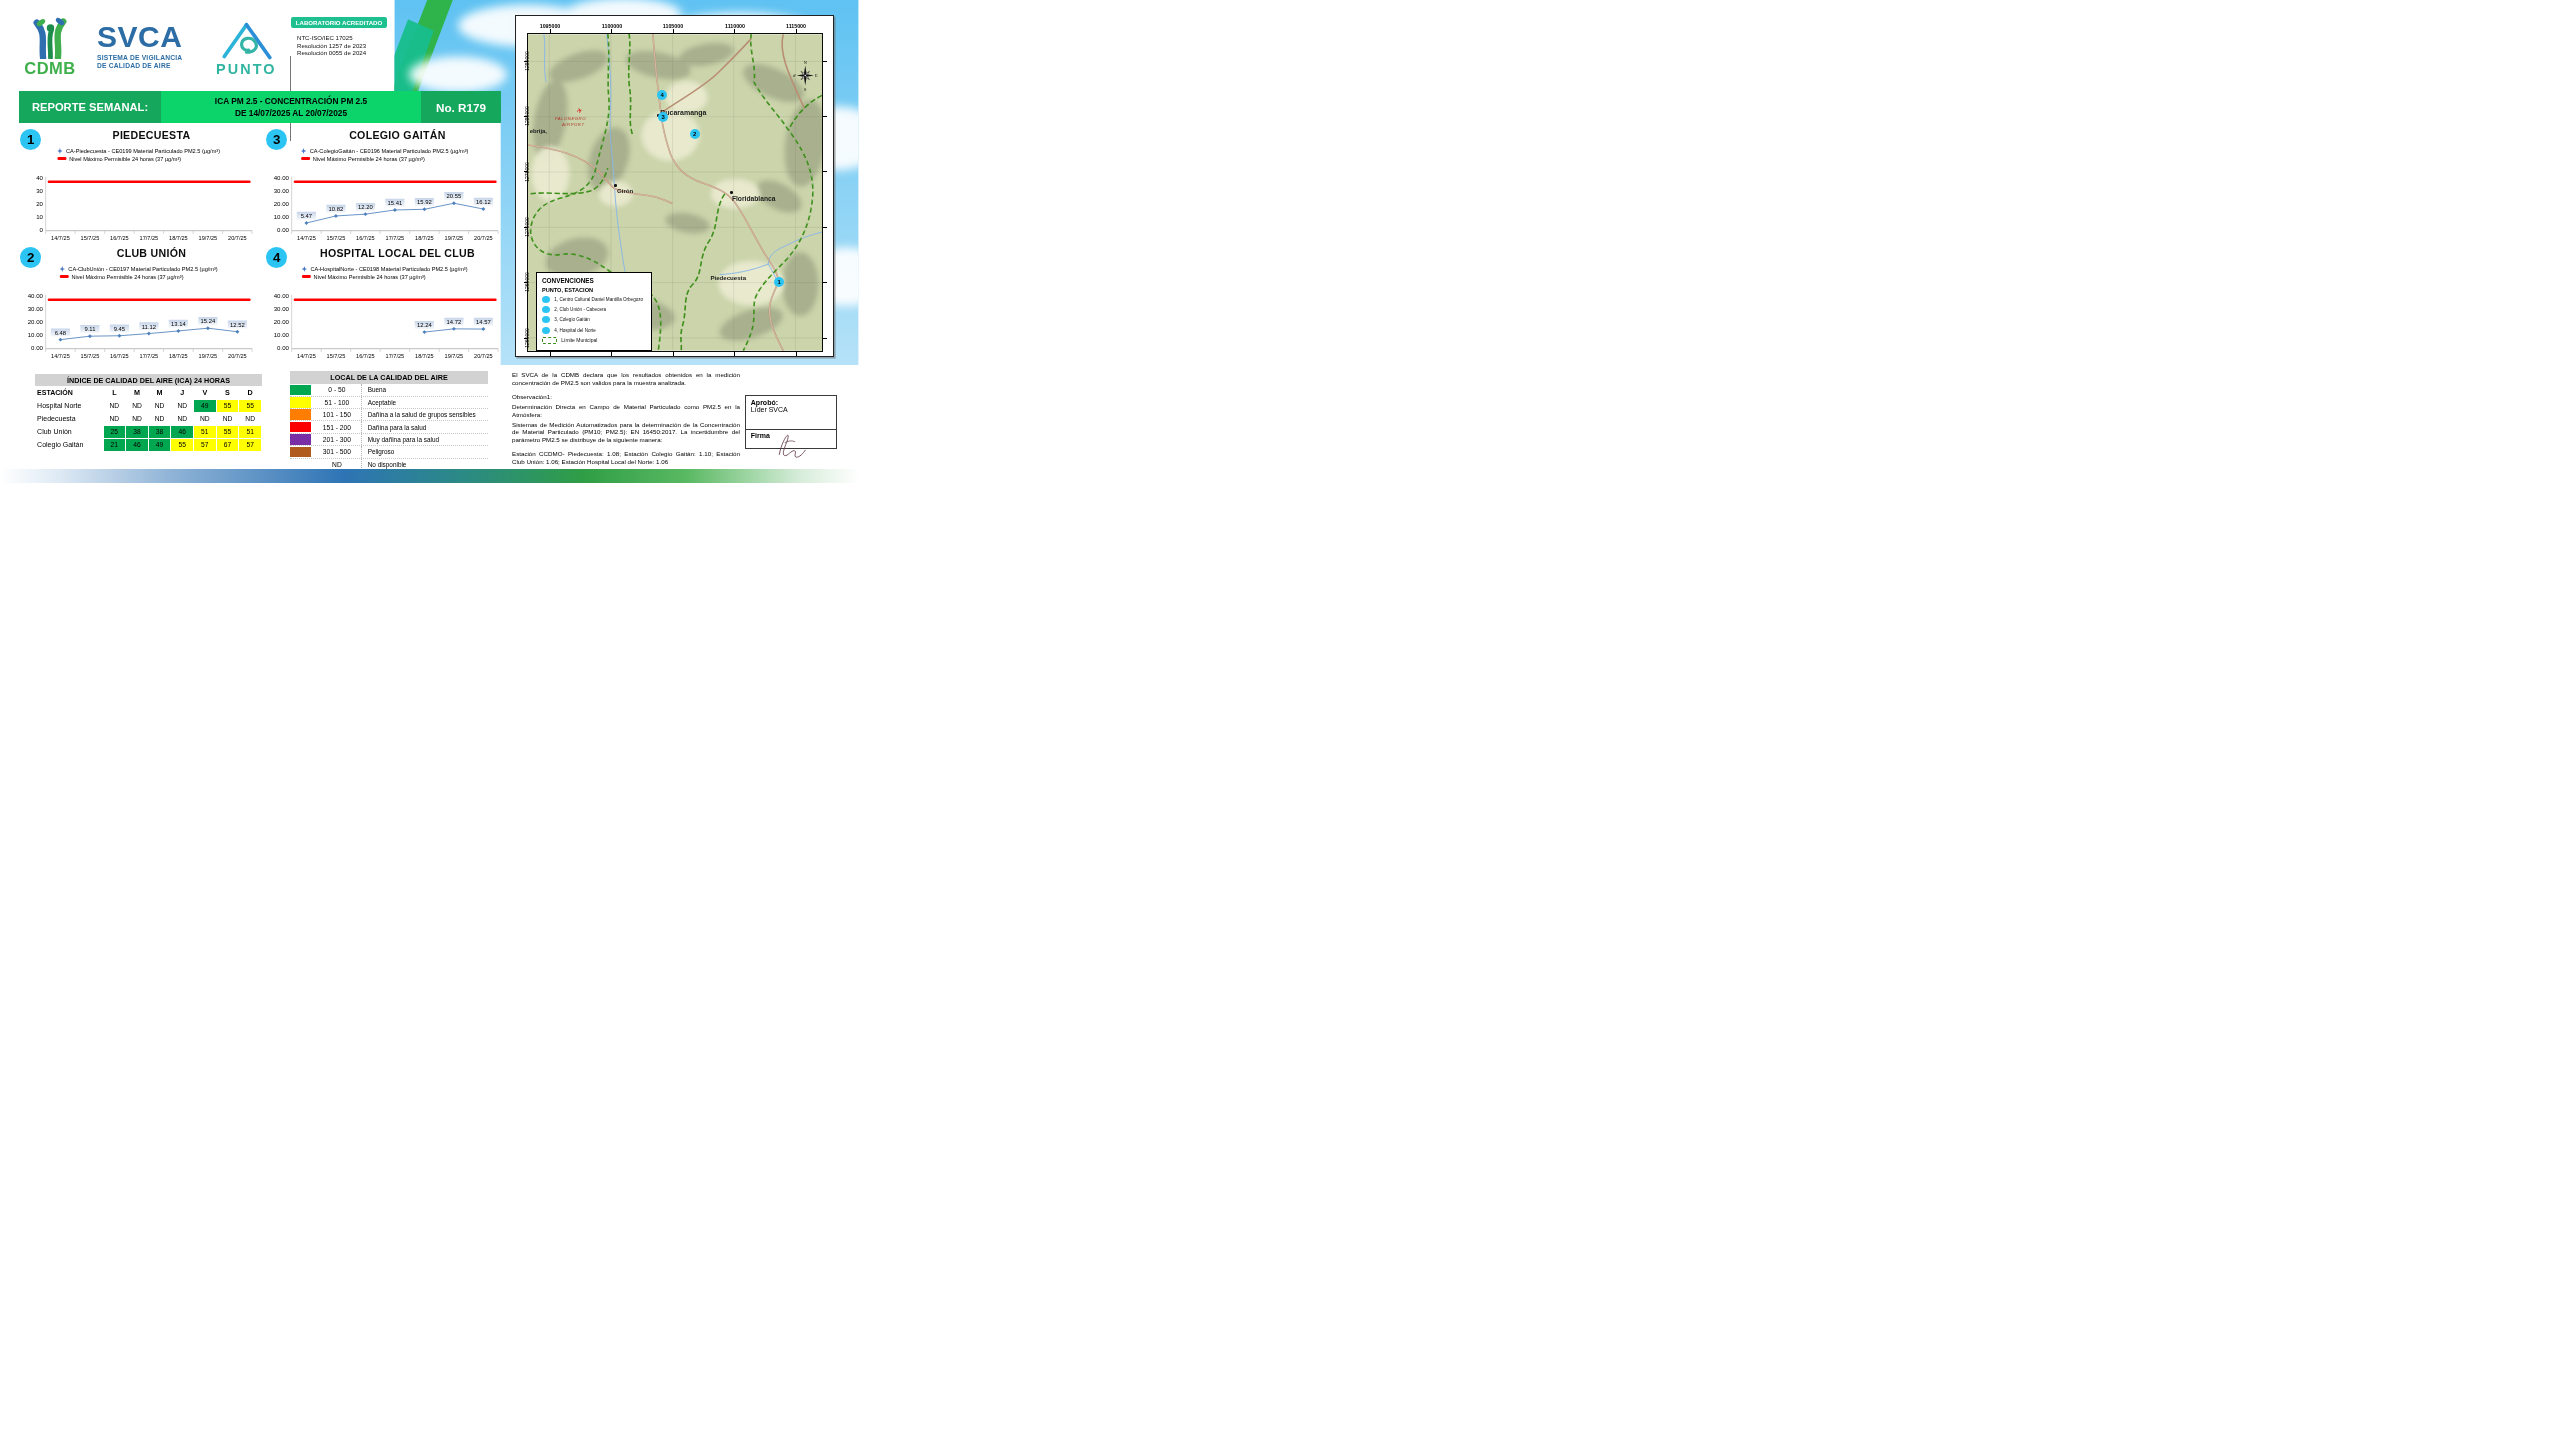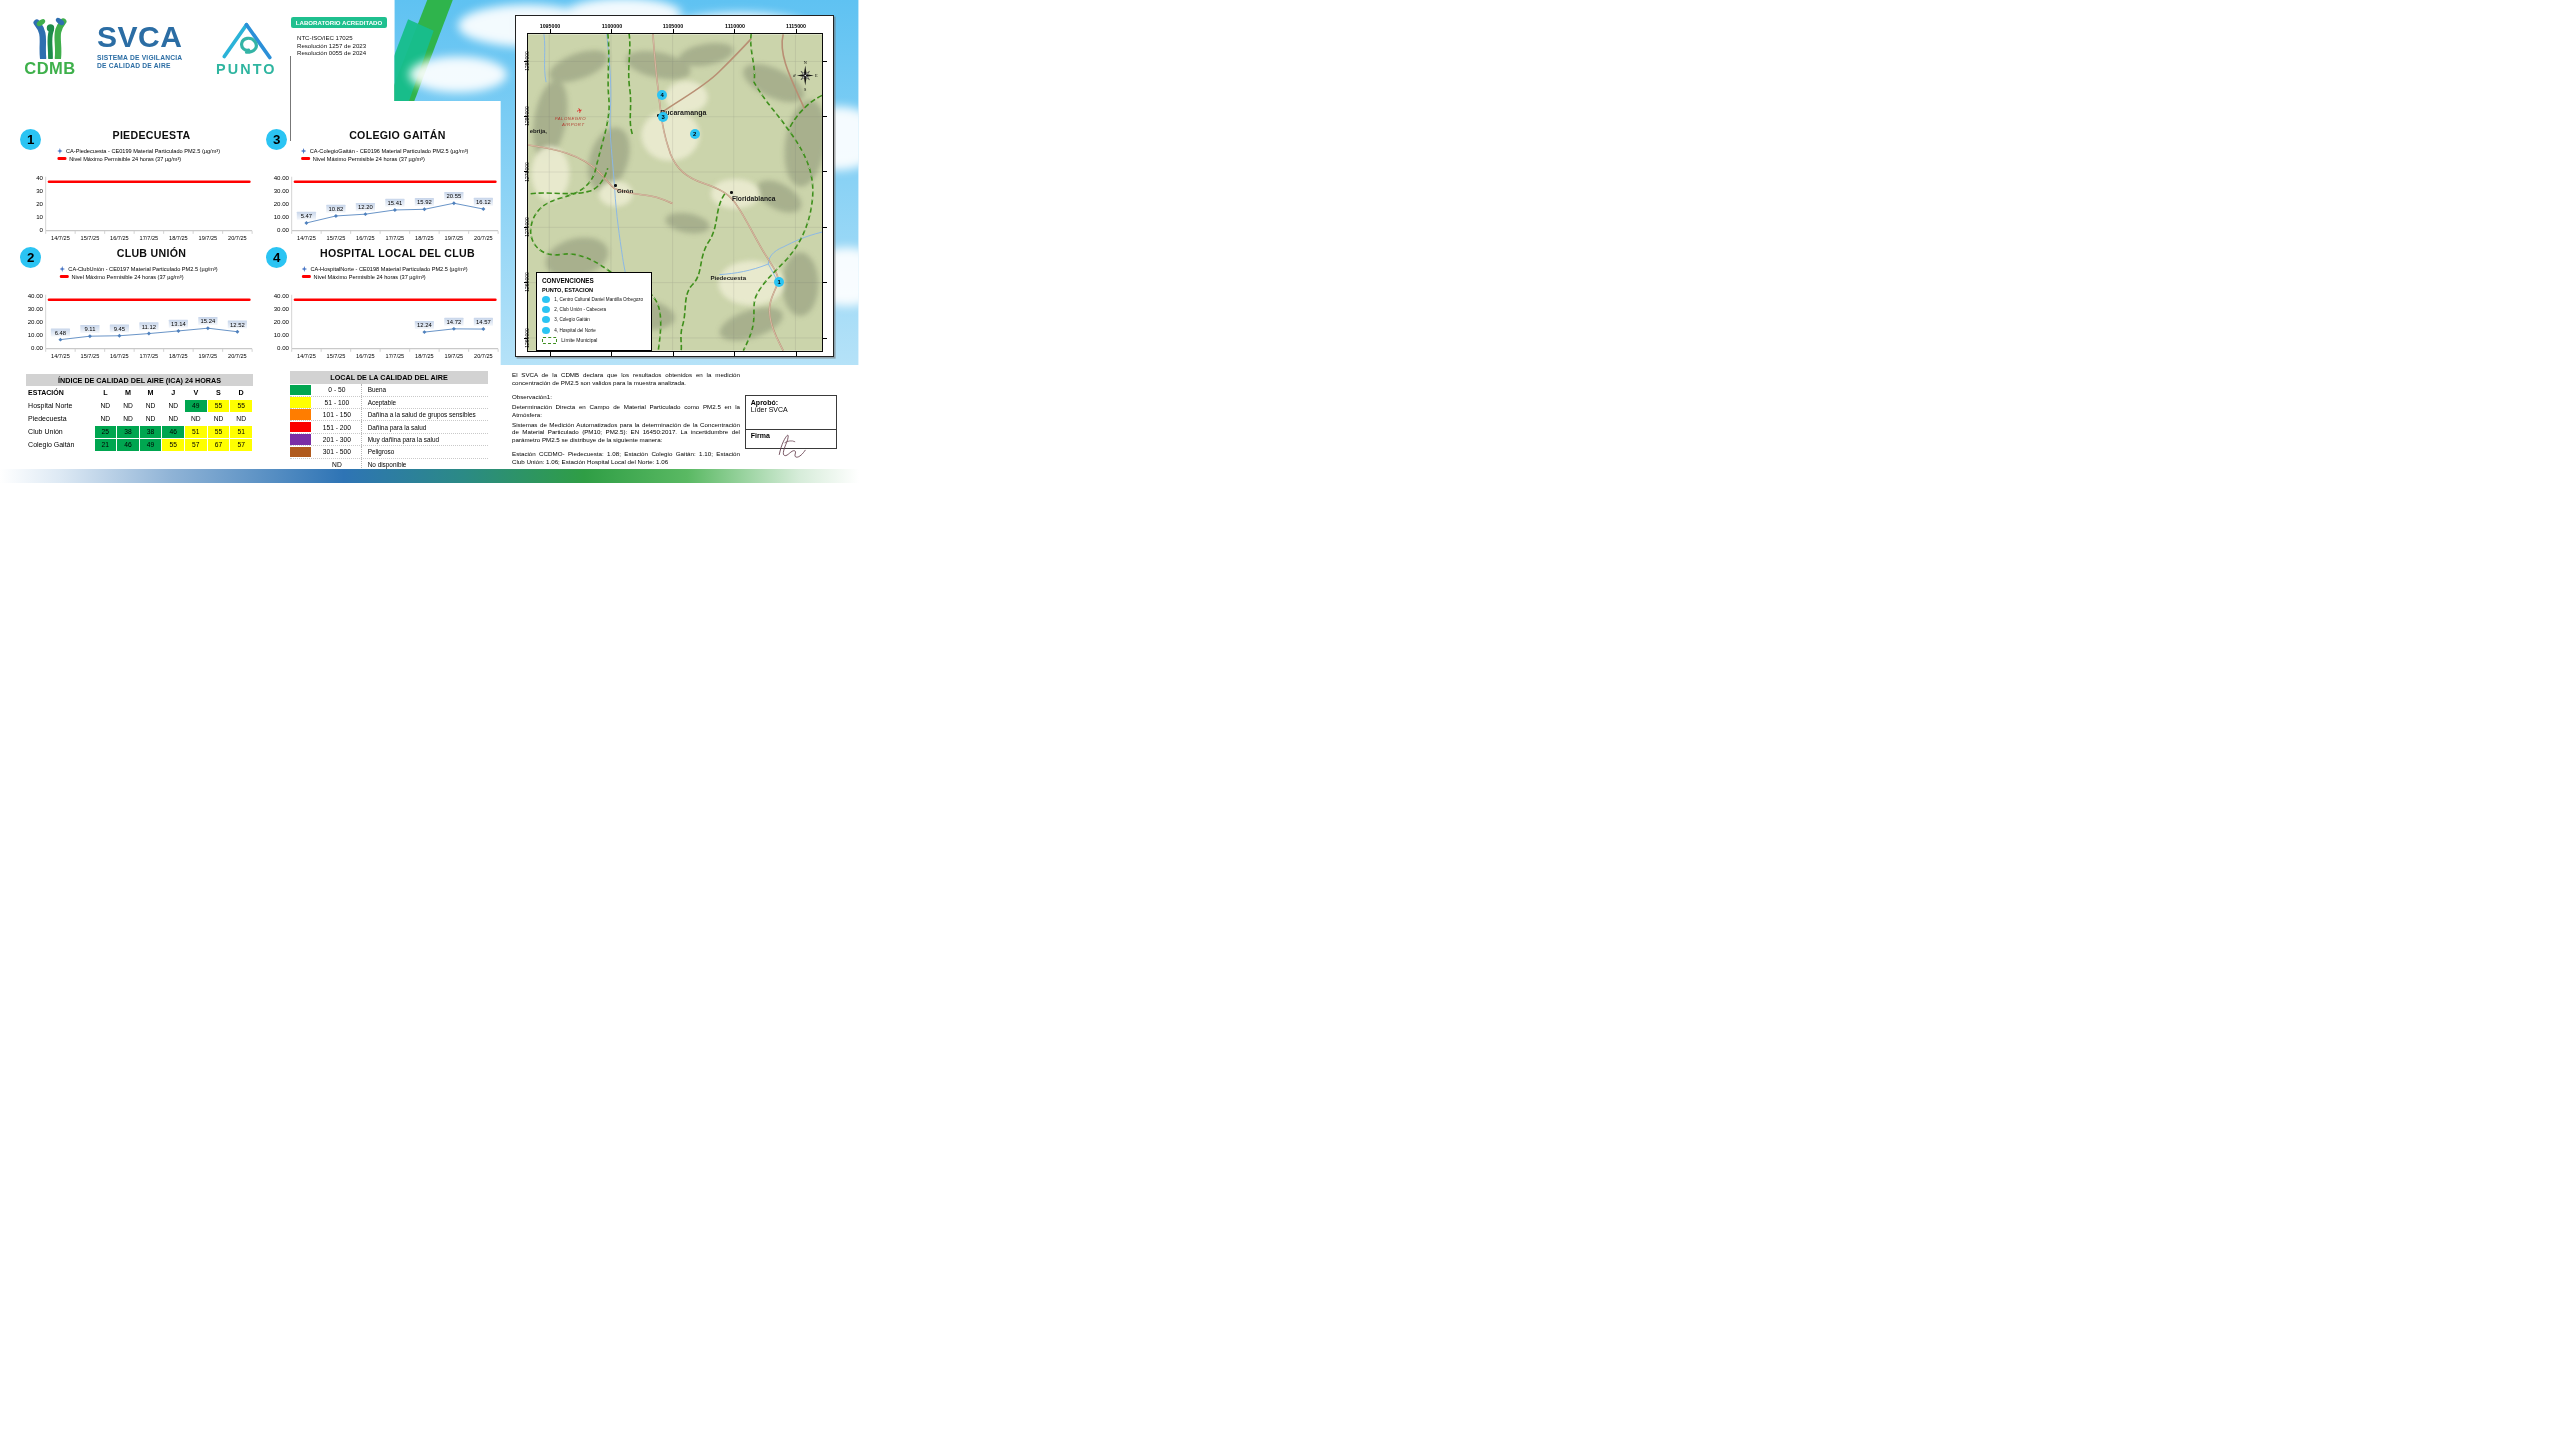--- a/index.html
+++ b/index.html
@@ -65,21 +65,21 @@
   .ml-sub{font-size:5.6px;font-weight:bold;margin-top:3.2px;}
   .ml-item{display:flex;align-items:center;gap:4.3px;margin-top:3.2px;}
   .ml-dot{width:8px;height:7px;border-radius:50%;background:#2BC4F3;flex:0 0 auto;}
   .ml-item span{font-size:4.6px;color:#111;}
   .ml-limit{display:flex;align-items:center;gap:4.3px;margin-top:3.2px;}
   .ml-limit-icon{width:15px;height:7px;border:1.6px dashed #3F8F1F;background:#fff;border-radius:1.1px;flex:0 0 auto;box-sizing:border-box;}
   .ml-limit span{font-size:5px;color:#111;}
   .compass{position:absolute;right:4.3px;top:25.6px;z-index:4;}
 
   
-  .ica{position:absolute;left:26px;top:374px;width:227px;z-index:2;}
+  .ica{position:absolute;left:35px;top:374px;width:227px;z-index:2;}
   .ica-title{background:#D2D2D2;font-size:7.2px;font-weight:bold;text-align:center;padding:1.6px 0;}
   table.ica-t{border-collapse:separate;border-spacing:1.6px 1.6px;width:100%;margin-top:-0.5px;}
   .ica-t td{font-size:6.7px;color:#000;height:10px;}
   .ica-t td.hd{font-weight:bold;text-align:center;font-size:7.2px;background:#fff;}
   .ica-t td.station{width:68px;text-align:left;padding-left:1.1px;background:#fff;font-size:7px;}
   .ica-t td.val{width:21px;text-align:center;}
   .c-green{background:#00A650;}
   .c-yellow{background:#FFFF00;}
   .c-none{background:#FFFFFF;}
 
@@ -182,20 +182,28 @@
   </div>
 
   <div class="hdr-divider"></div>
   <div class="badge">LABORATORIO ACREDITADO</div>
   <div class="accr">
     <div>NTC-ISO/IEC 17025</div>
     <div>Resolución 1257 de 2023</div>
     <div>Resolución 0055 de 2024</div>
   </div>
 
+  <div class="title-bar">
+    <div class="tb-left">REPORTE SEMANAL:</div>
+    <div class="tb-mid">
+      <div>ICA PM 2.5 - CONCENTRACIÓN PM 2.5</div>
+      <div>DE 14/07/2025 AL 20/07/2025</div>
+    </div>
+    <div class="tb-right">No. R179</div>
+  </div>
 
   <div class="chart" style="left:19px;top:127px">
       <div class="chart-circle">1</div>
       <div class="chart-title">PIEDECUESTA</div>
       <div class="chart-legend">
         <div class="leg-row">
           <div class="leg-star"></div>
           <span>CA-Piedecuesta - CE0199 Material Particulado PM2.5 (µg/m³)</span>
         </div>
         <div class="leg-row">

